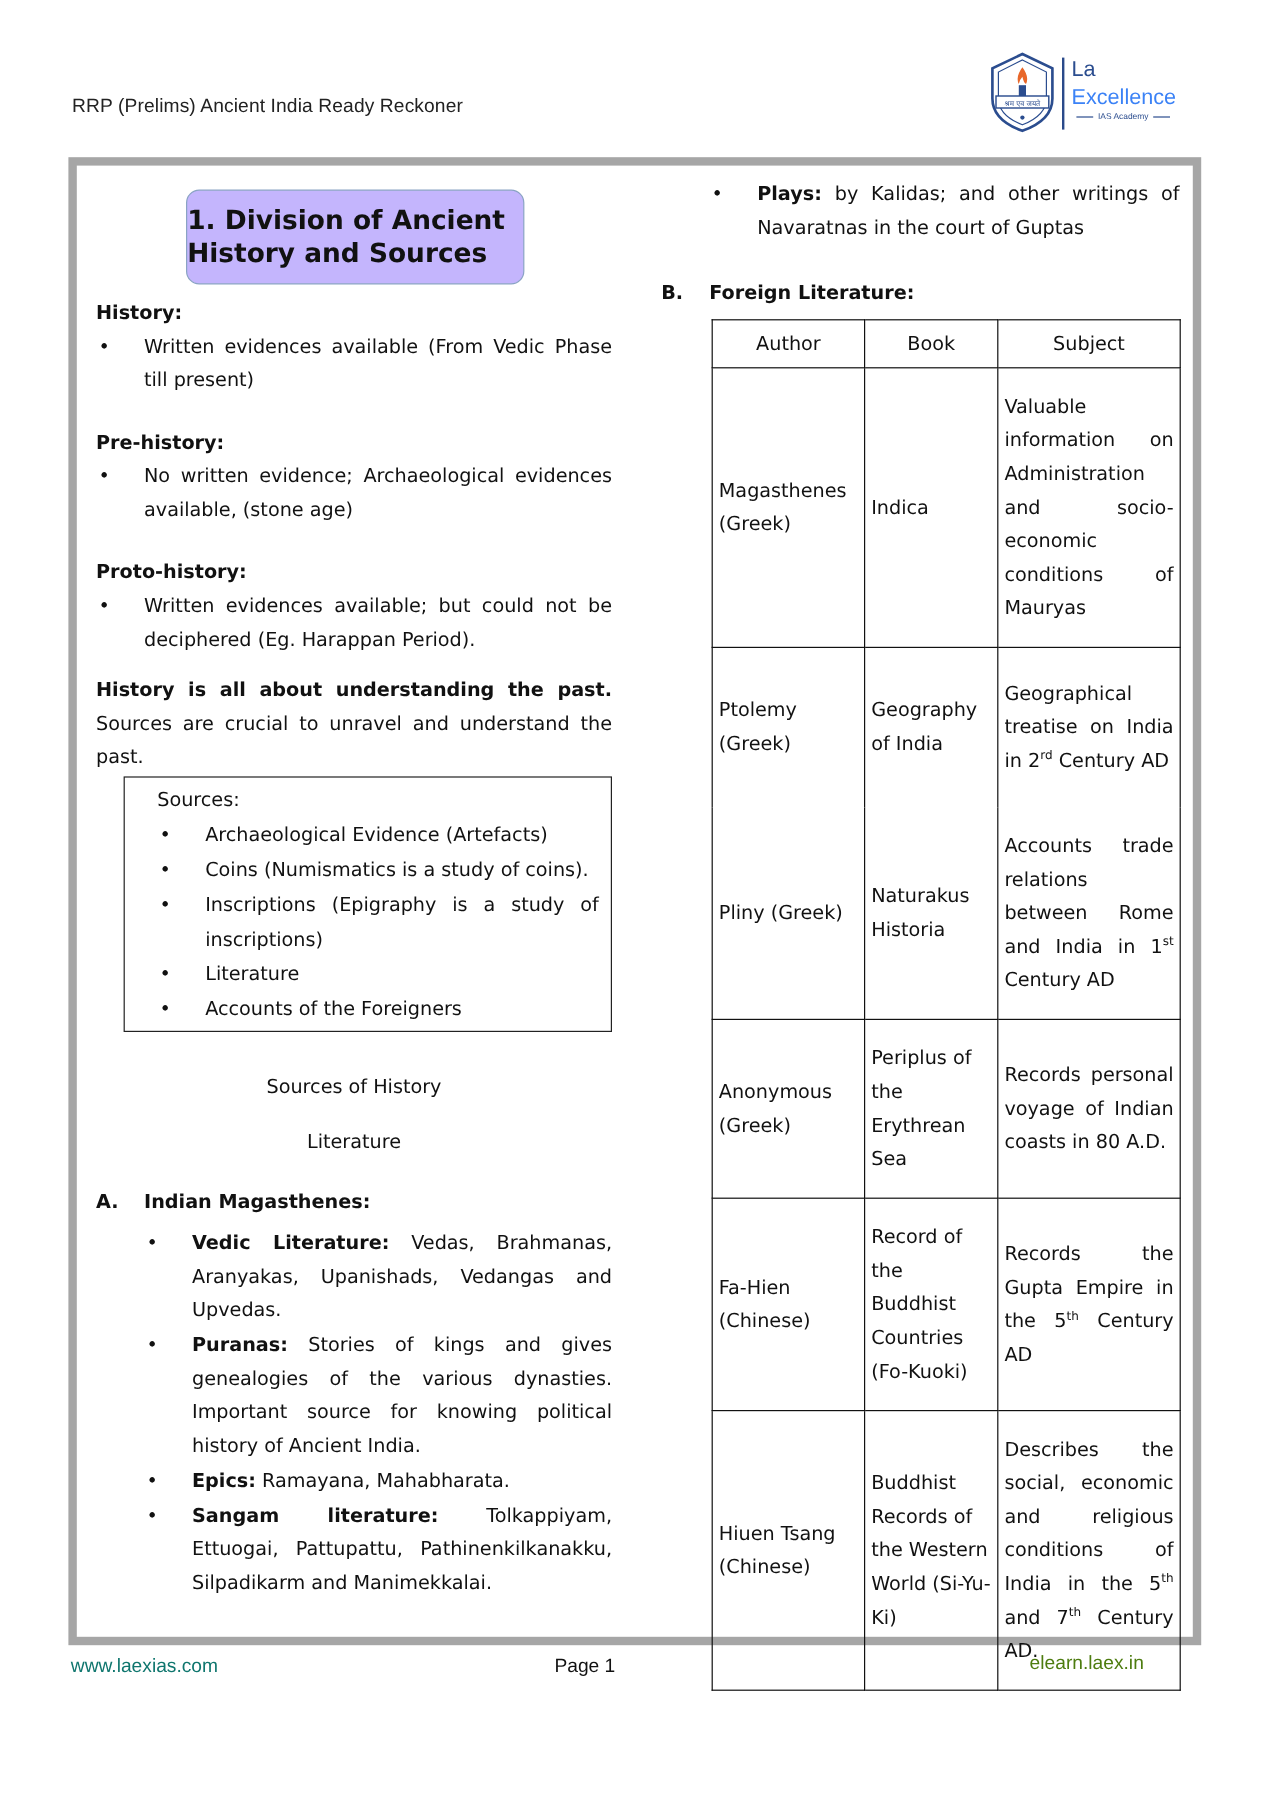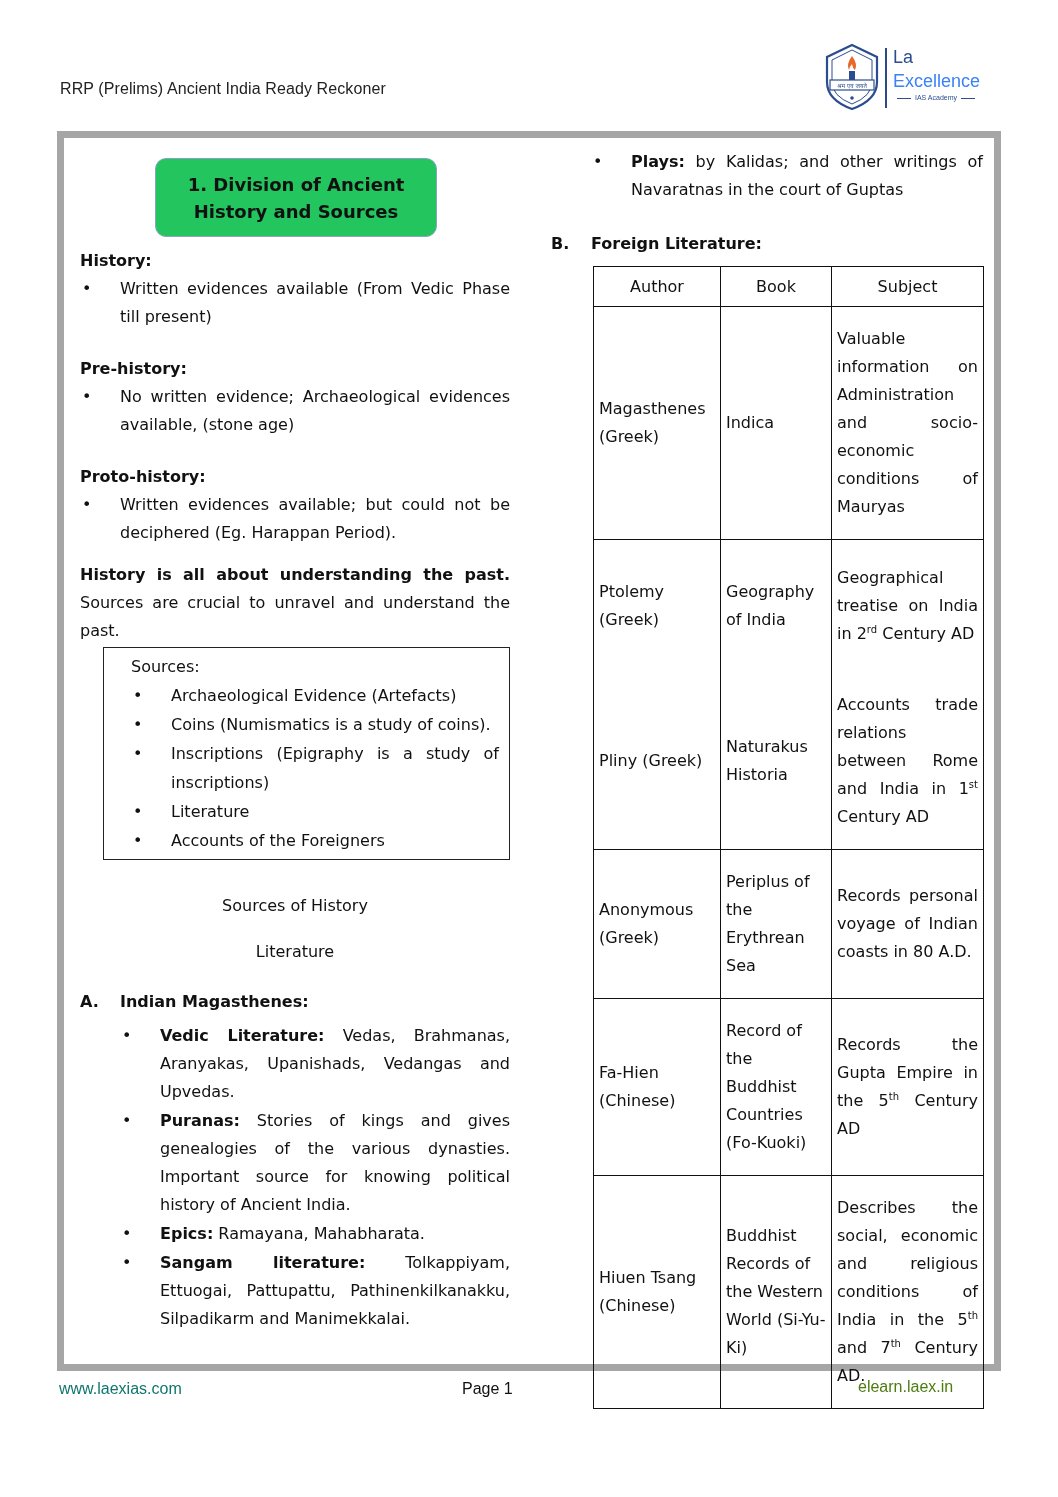--- a/index.html
+++ b/index.html
@@ -14,21 +14,21 @@
   .logo-text-la { position: absolute; left: 71px; top: 6px; font-family: "Liberation Sans", sans-serif; font-size: 18px; color: #2b4d8f; line-height: 18px; }
   .logo-text-ex { position: absolute; left: 71px; top: 30px; font-family: "Liberation Sans", sans-serif; font-size: 18px; color: #3b82f6; line-height: 18px; }
   .logo-sub { position: absolute; left: 71px; top: 52px; font-family: "Liberation Sans", sans-serif; font-size: 7px; color: #2b4d8f; white-space: nowrap; }
   .logo-sub::before, .logo-sub::after { content: ""; display: inline-block; width: 14px; height: 1px; background: #2b4d8f; vertical-align: middle; margin: 0 4px; }
 
   .frame { position: absolute; left: 57px; top: 131px; width: 944px; height: 1240px; border: 7px solid #a6a6a6; }
 
   .col-left { position: absolute; left: 80px; top: 158px; width: 430px; font-size: 16px; line-height: 28px; }
   .col-right { position: absolute; left: 551px; top: 148px; width: 432px; font-size: 16px; line-height: 28px; }
 
-  .title-box { margin-left: 75px; width: 282px; height: 79px; background: #22c55e; border: 1px solid #8aa3c4; border-radius: 11px; text-align: center; font-weight: bold; font-size: 18px; line-height: 27px; padding-top: 12px; color: #111; }
+  .title-box { margin-left: 75px; width: 282px; height: 79px; background: #c4b5fd; border: 1px solid #8aa3c4; border-radius: 11px; text-align: left; font-weight: bold; font-size: 22px; line-height: 27px; padding-top: 12px; color: #111; }
 
   .sec-heading { font-weight: bold; font-size: 16px; margin-top: 12px; }
   .sec-heading.first { margin-top: 10px; }
   .bullet { position: relative; padding-left: 40px; text-align: justify; }
   .bullet::before { content: "•"; position: absolute; left: 2px; top: 0; font-size: 16px; }
   .gap { height: 24px; }
   .para { text-align: justify; margin-top: 14px; }
   .para b { font-weight: bold; }
 
   .sources-box { margin-top: 2px; border: 1.5px solid #222; padding: 4px 10px 4px 27px; line-height: 29px; margin-left: 23px; }

